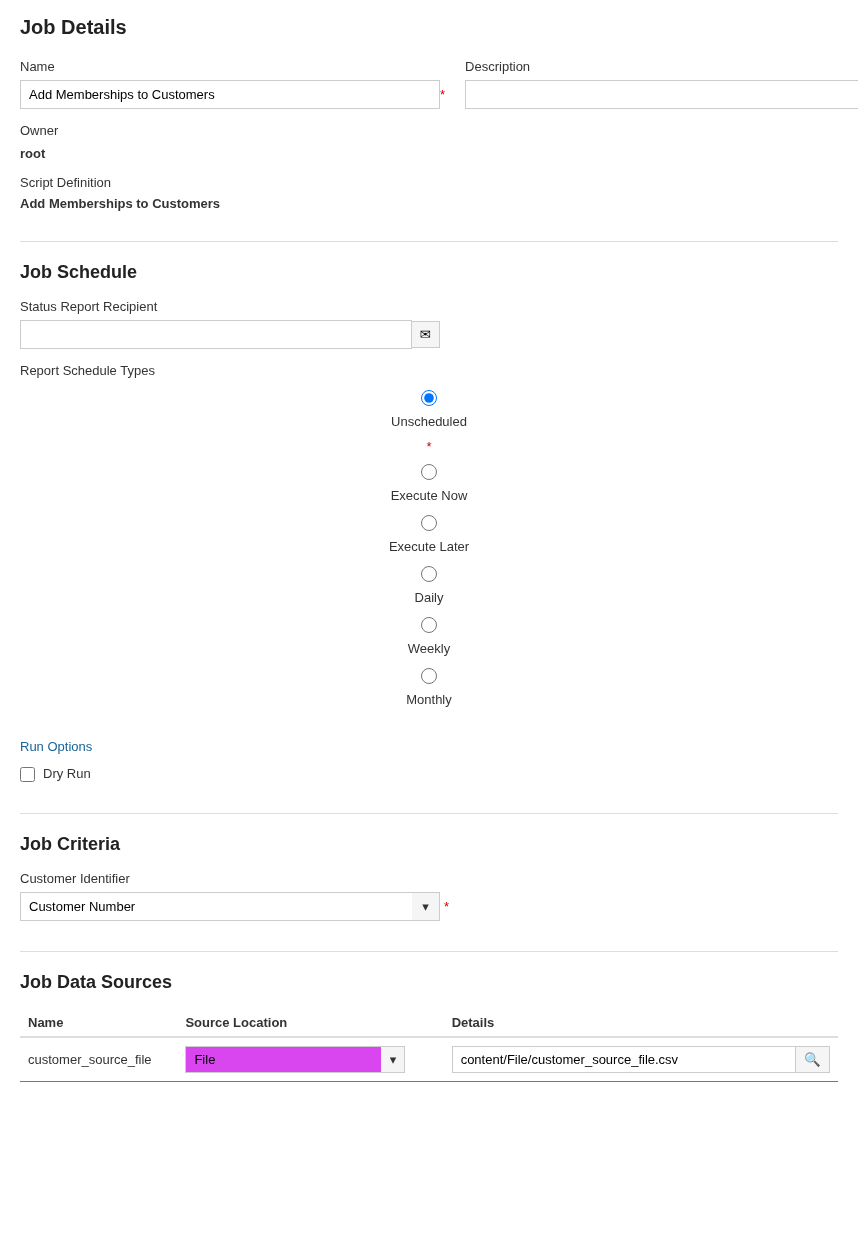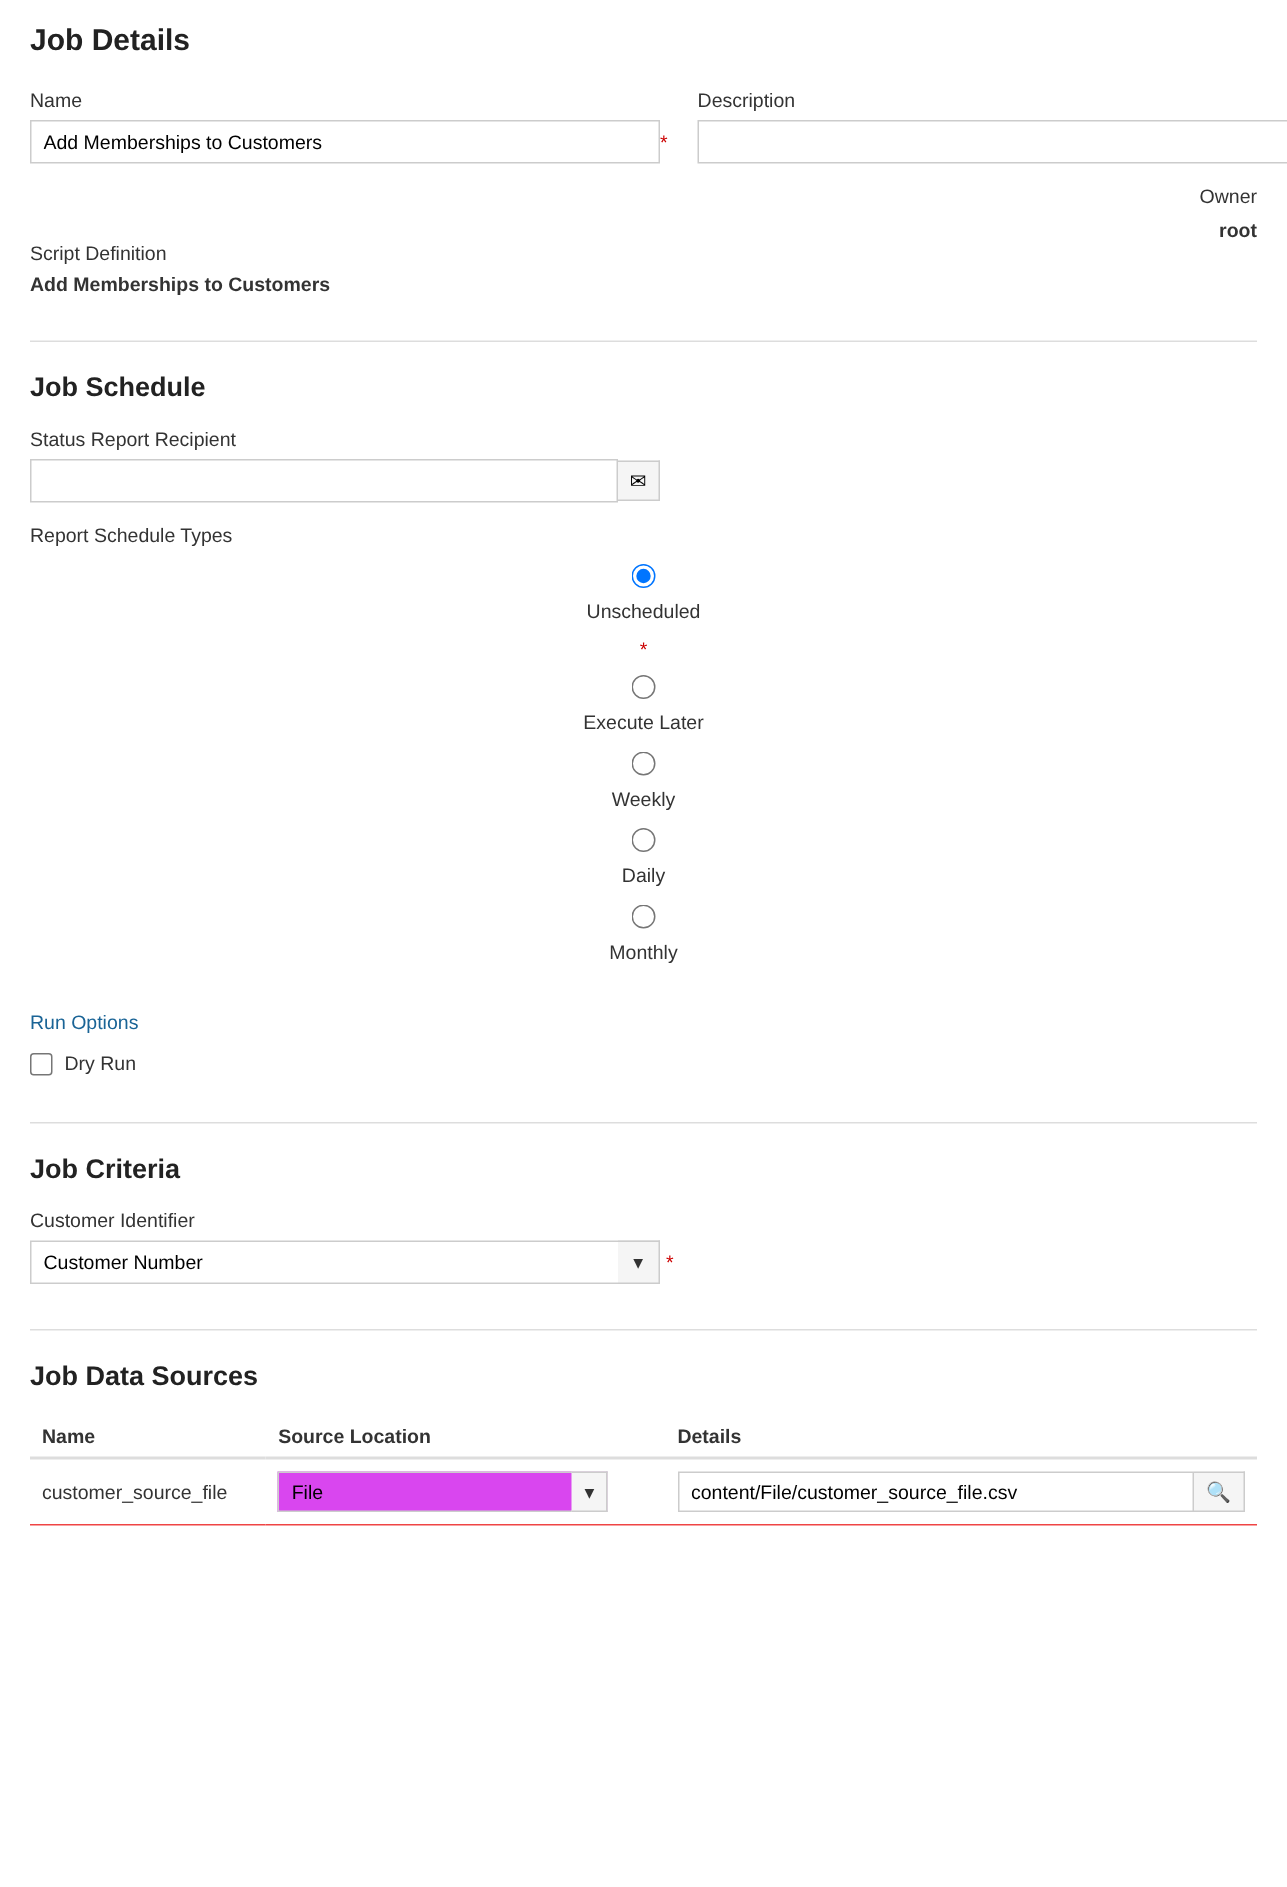--- a/index.html
+++ b/index.html
@@ -281,21 +281,21 @@
         <input type="text" style="width: 420px;" value="Add Memberships to Customers">
         <span class="required-star">*</span>
       </div>
     </div>
     <div class="form-group half">
       <label>Description</label>
       <input type="text" style="width: 420px;">
     </div>
   </div>
 
-  <div class="form-group" style="text-align:right;">
+  <div class="form-group" style="margin-bottom:14px;">
     <label>Owner</label>
     <div class="owner-value">root</div>
   </div>
 
   <div class="form-group" style="margin-bottom:14px;">
     <div class="script-def-label">Script Definition</div>
     <div class="script-def-value">Add Memberships to Customers</div>
   </div>
 </div>
 
@@ -317,34 +317,38 @@
   <div class="form-group" style="margin-bottom:14px;">
     <div class="schedule-section-label">Report Schedule Types</div>
     <div class="radio-group">
 
       <div class="radio-item">
         <input type="radio" name="scheduleType" id="unscheduled" checked="" style="">
         <label for="unscheduled">Unscheduled</label>
         <span class="required-star">*</span>
       </div>
 
+      <div class="radio-item">
+        <input type="radio" name="scheduleType" id="execute-now" style="">
+        <label for="execute-now">Execute Now</label>
+      </div>
 
       <div class="radio-item">
         <input type="radio" name="scheduleType" id="execute-later" style="">
         <label for="execute-later">Execute Later</label>
       </div>
 
       <div class="radio-item">
+        <input type="radio" name="scheduleType" id="daily" style="">
+        <label for="daily">Daily</label>
+      </div>
+
+      <div class="radio-item">
         <input type="radio" name="scheduleType" id="weekly" style="">
         <label for="weekly">Weekly</label>
-      </div>
-
-      <div class="radio-item">
-        <input type="radio" name="scheduleType" id="daily" style="">
-        <label for="daily">Daily</label>
       </div>
 
       <div class="radio-item">
         <input type="radio" name="scheduleType" id="monthly" style="">
         <label for="monthly">Monthly</label>
       </div>
 
     </div>
   </div>
 

